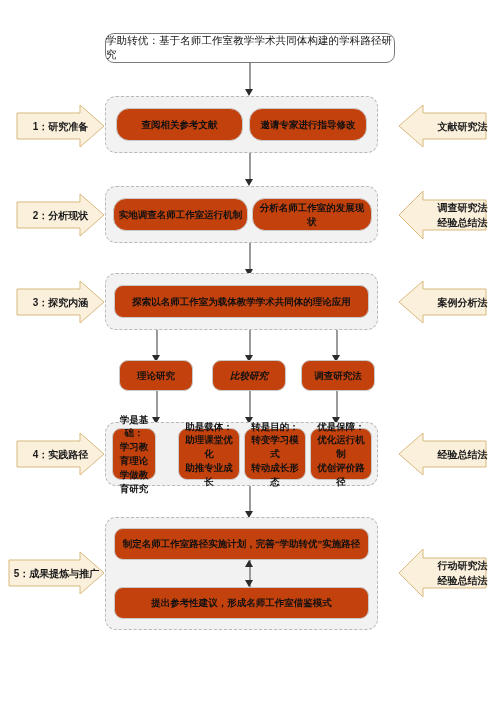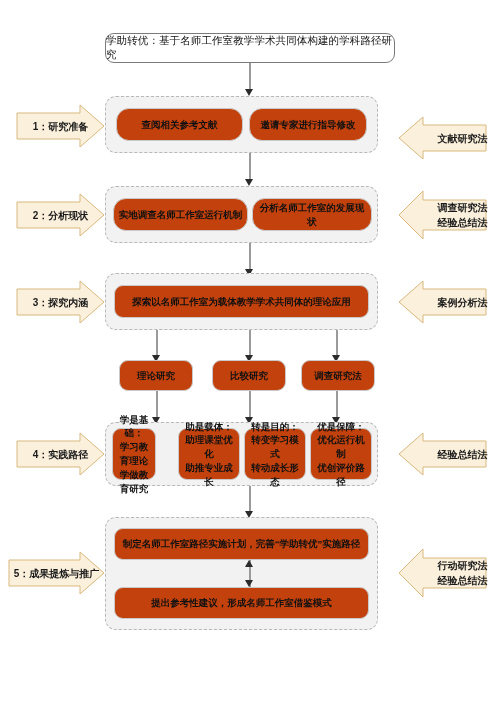--- a/index.html
+++ b/index.html
@@ -132,21 +132,21 @@
   <div class="node" style="left:116px; top:108px; width:127px; height:33px;">查阅相关参考文献</div>
   <div class="node" style="left:249px; top:108px; width:118px; height:33px;">邀请专家进行指导修改</div>
 
   <div class="arrow-wrap" style="left:16px; top:104px; width:89px; height:44px;">
     <svg class="arrow-svg" width="89" height="44" viewBox="0 0 89 44">
       <polygon points="1,9 64,9 64,1 88,22 64,43 64,35 1,35" fill="#fbf0dc" stroke="#d9b97e" stroke-width="1"></polygon>
     </svg>
     <div class="arrow-label shift-left">1：研究准备</div>
   </div>
 
-  <div class="arrow-wrap" style="left:398px; top:116px; width:89px; height:44px;">
+  <div class="arrow-wrap" style="left:398px; top:104px; width:89px; height:44px;">
     <svg class="arrow-svg" width="89" height="44" viewBox="0 0 89 44">
       <polygon points="88,9 25,9 25,1 1,22 25,43 25,35 88,35" fill="#fbf0dc" stroke="#d9b97e" stroke-width="1"></polygon>
     </svg>
     <div class="arrow-label shift-right">文献研究法</div>
   </div>
 
   <div class="conn" style="left:249px; top:153px; height:33px;">
     <div class="conn-line" style="height:27px;"></div>
     <div class="conn-head" style="top:26px;"></div>
   </div>
@@ -201,21 +201,21 @@
   <div class="conn" style="left:249px; top:330px; height:32px;">
     <div class="conn-line" style="height:26px;"></div>
     <div class="conn-head" style="top:25px;"></div>
   </div>
   <div class="conn" style="left:336px; top:330px; height:32px;">
     <div class="conn-line" style="height:26px;"></div>
     <div class="conn-head" style="top:25px;"></div>
   </div>
 
   <div class="node small-radius" style="left:119px; top:360px; width:74px; height:31px;">理论研究</div>
-  <div class="node small-radius" style="left:212px; top:360px; width:74px; height:31px;">比较研究</div>
+  <div class="node small-radius" style="left:212px; top:360px; width:74px; height:31px;font-style:italic;">比较研究</div>
   <div class="node small-radius" style="left:301px; top:360px; width:74px; height:31px;">调查研究法</div>
 
   <div class="conn" style="left:156px; top:391px; height:33px;">
     <div class="conn-line" style="height:27px;"></div>
     <div class="conn-head" style="top:26px;"></div>
   </div>
   <div class="conn" style="left:249px; top:391px; height:33px;">
     <div class="conn-line" style="height:27px;"></div>
     <div class="conn-head" style="top:26px;"></div>
   </div>

